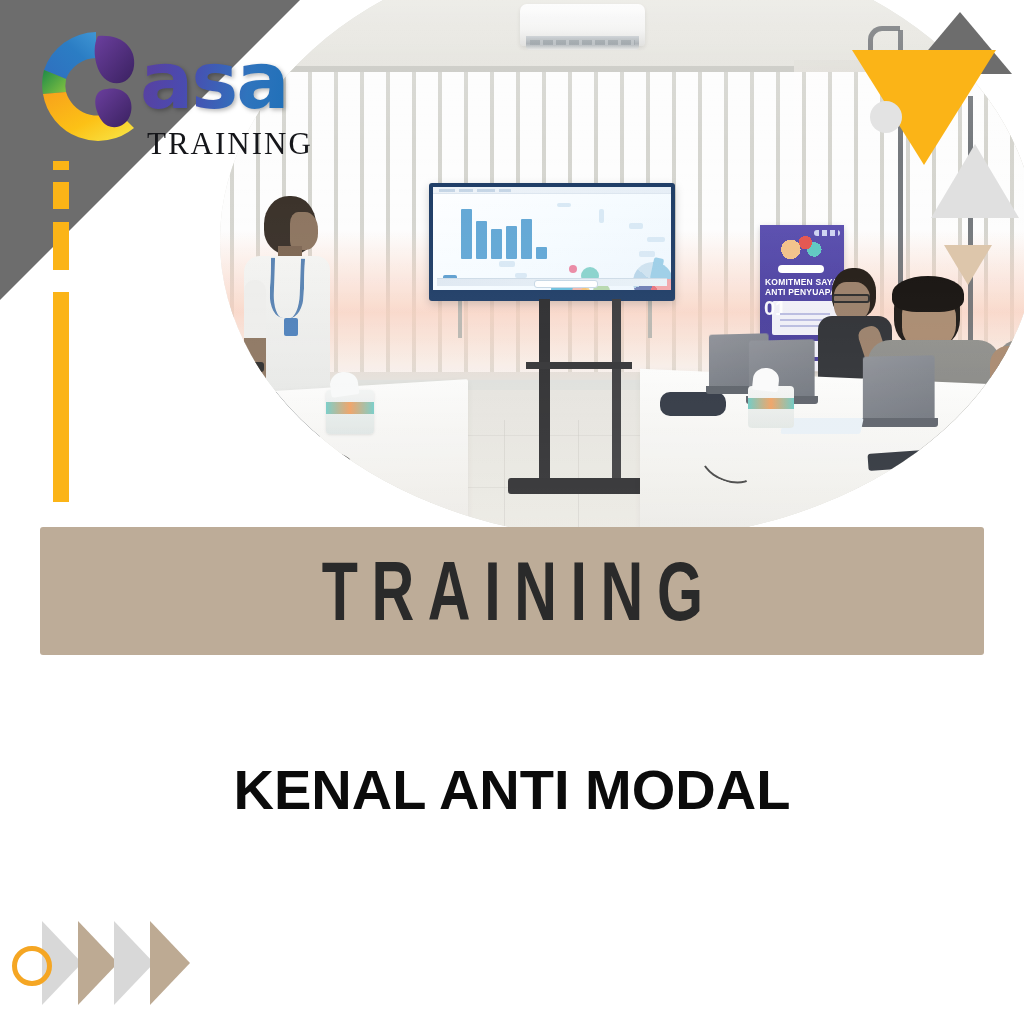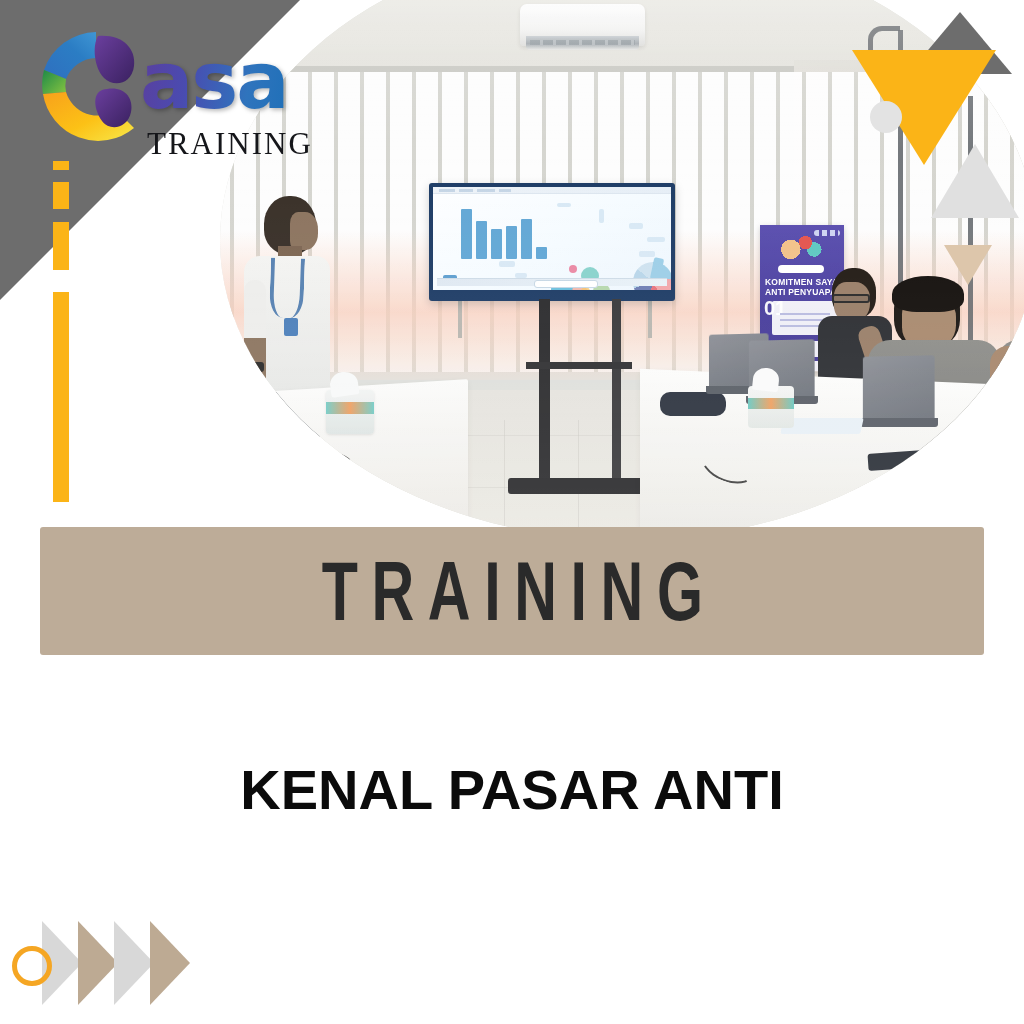--- a/index.html
+++ b/index.html
@@ -501,21 +501,21 @@
       </svg>
     </div>
     <div class="logo-asa">asa</div>
     <div class="logo-training">TRAINING</div>
   </div>
 
   <div class="banner">
     <div class="banner-text">TRAINING</div>
   </div>
 
-  <div class="title">KENAL PASAR ANTI</div>
+  <div class="title">KENAL ANTI MODAL</div>
 
   <div class="chev c1"></div>
   <div class="chev c2"></div>
   <div class="chev c3"></div>
   <div class="chev c4"></div>
   <div class="ring"></div>
 
 
 </div>
 

